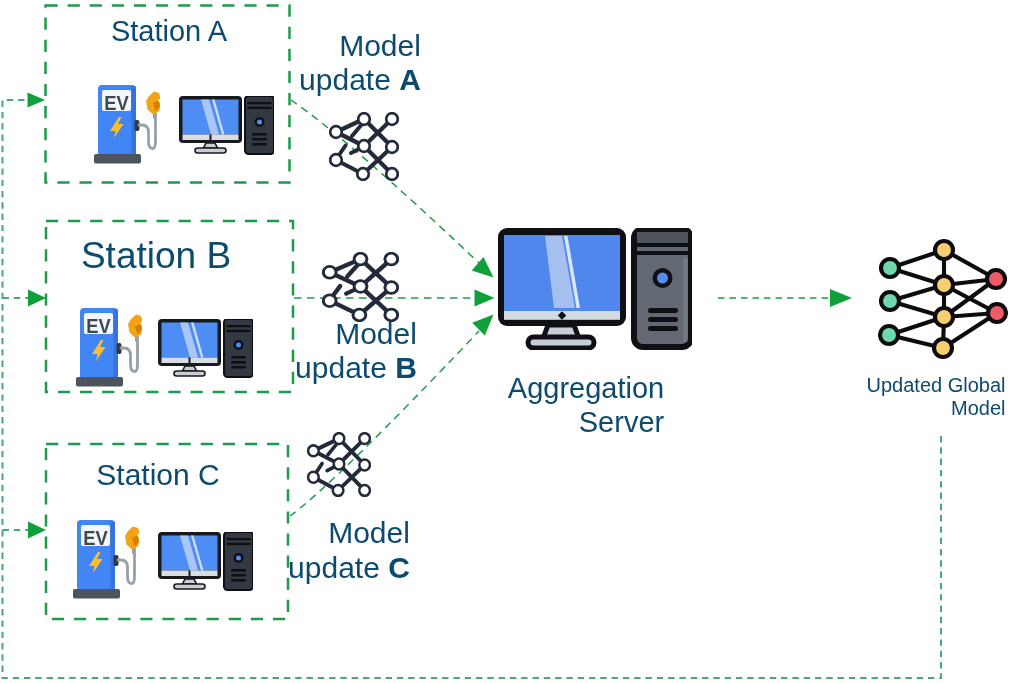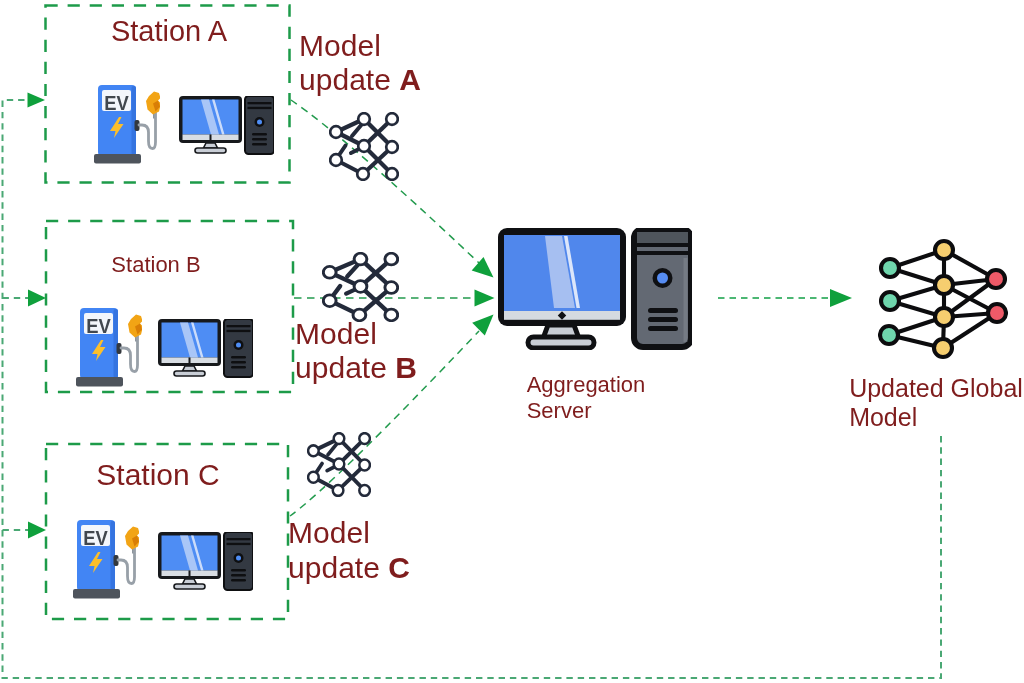--- a/index.html
+++ b/index.html
@@ -1,20 +1,20 @@
 <!DOCTYPE html>
 <html><head>
 <meta charset="utf-8">
 <style>
   html,body{margin:0;padding:0;}
   body{width:1024px;height:683px;background:#ffffff;overflow:hidden;
        font-family:"Liberation Sans", sans-serif;}
   #stage{position:absolute;top:0;left:0;width:1024px;height:683px;}
   .abs{position:absolute;}
-  .lbl{position:absolute;color:#7f1d1d;white-space:nowrap;line-height:1.16;text-align:left;}
+  .lbl{position:absolute;color:#0c4a6e;white-space:nowrap;line-height:1.16;text-align:right;}
 </style>
 </head>
 <body>
 <div id="stage">
 
 <svg class="abs" width="1024" height="683" viewBox="0 0 1024 683" style="left:0;top:0">
 
   <g fill="none" stroke="#1d9b49" stroke-width="2.5" stroke-dasharray="12.2 9.9">
     <rect x="45.5" y="5.5" width="244" height="177"></rect>
     <rect x="46" y="221" width="247" height="171"></rect>
@@ -41,29 +41,29 @@
     <polygon points="493.5,277.5 471.7,270.5 483.5,256.9"></polygon>
     <polygon points="494.5,298 474.5,289.5 474.5,306.5"></polygon>
     <polygon points="493.5,314.5 484.8,335.6 472.2,322.8"></polygon>
   </g>
 
   <line x1="718" y1="298" x2="830" y2="298" fill="none" stroke="#12a045" stroke-width="1.7" stroke-dasharray="6.5 5"></line>
   <polygon points="852,298 830,289 830,307" fill="#0fa03c"></polygon>
 </svg>
 
 <div class="lbl" style="left:169px;top:15px;font-size:29px;transform:translateX(-50%)">Station A</div>
-<div class="lbl" style="left:156px;top:252px;font-size:22px;transform:translateX(-50%)">Station B</div>
+<div class="lbl" style="left:156px;top:235px;font-size:37px;transform:translateX(-50%)">Station B</div>
 <div class="lbl" style="left:158px;top:458px;font-size:30px;transform:translateX(-50%)">Station C</div>
 
 <div class="lbl" style="left:360px;top:28.5px;font-size:30px;transform:translateX(-50%)">Model<br>update <b>A</b></div>
 <div class="lbl" style="left:356px;top:316.5px;font-size:30px;transform:translateX(-50%)">Model<br>update <b>B</b></div>
 <div class="lbl" style="left:349px;top:516px;font-size:30px;transform:translateX(-50%)">Model<br>update <b>C</b></div>
 
-<div class="lbl" style="left:586px;top:372px;font-size:22px;transform:translateX(-50%)">Aggregation<br>Server</div>
-<div class="lbl" style="left:936px;top:374px;font-size:25px;transform:translateX(-50%)">Updated Global<br>Model</div>
+<div class="lbl" style="left:586px;top:372px;font-size:29px;transform:translateX(-50%)">Aggregation<br>Server</div>
+<div class="lbl" style="left:936px;top:374px;font-size:20px;transform:translateX(-50%)">Updated Global<br>Model</div>
 
 <svg class="abs ev" style="left:94px;top:84px" width="66" height="82" viewBox="0 0 66 82">
   <rect x="4" y="1" width="38" height="71" rx="4" fill="#4285f4"></rect>
   <rect x="37.5" y="2" width="4.5" height="69" rx="2" fill="#3574e0"></rect>
   <rect x="8" y="6" width="29" height="21" rx="2" fill="#f3f6fb"></rect>
   <text x="22.5" y="25.5" font-size="20" font-weight="bold" fill="#41474e" text-anchor="middle" textLength="24.5" lengthAdjust="spacingAndGlyphs" font-family="Liberation Sans, sans-serif">EV</text>
   <polygon points="25,33 16,47 21.5,47 20,54 29.5,40 24,40 27.5,33" fill="#fcbf2b"></polygon>
   <rect x="40.5" y="36" width="5" height="11" rx="2" fill="#33383e"></rect>
   <path d="M45,41 H48 C52.5,41 54.5,44 54.5,48.5 V57 C54.5,62.5 56.5,64.5 58.5,64.5 C60.5,64.5 61.5,62 61.5,58 V27" fill="none" stroke="#98a0a8" stroke-width="2.8" stroke-linecap="round"></path>
   <path d="M60.5,34.5 v-5 h-1.5 v5 z" fill="#8d959d"></path>

